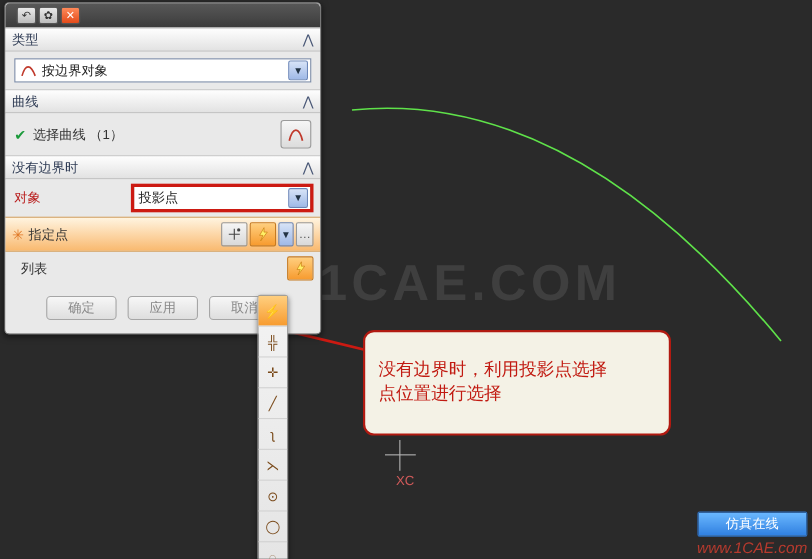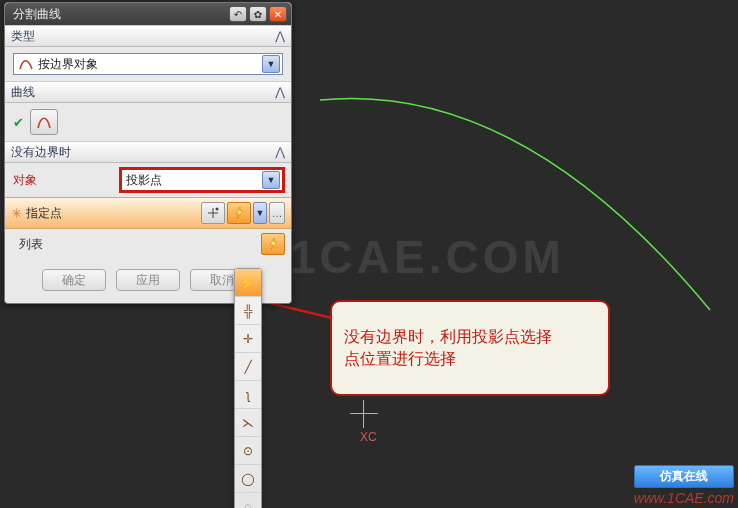--- a/index.html
+++ b/index.html
@@ -169,21 +169,20 @@
   
   .stamp {
     position: absolute; right: 4px; bottom: 2px;
     text-align: center; font-style: italic;
   }
   .stamp-bar {
     background: linear-gradient(#6bb8ff,#2f7fe0);
     color: #fff; border: 1px solid #2d6fc0;
     padding: 2px 4px; font-style: normal; font-size: 12px;
     border-radius: 2px;
-    font-weight: bold;
   }
   .stamp-url { color: #b73a2e; font-size: 14px; margin-top: 2px; }
 
   svg { display: block; }
 </style>
 </head>
 <body>
 
 <div class="viewport">
   <div class="watermark">1CAE.COM</div>
@@ -202,21 +201,20 @@
   </defs>
   <path d="M340 320 L108 264" stroke="#cc1a12" stroke-width="2.5" fill="none" marker-end="url(#ah)"></path>
 </svg>
 <div class="callout">
   <div>没有边界时，利用投影点选择</div>
   <div>点位置进行选择</div>
 </div>
 
 <div class="panel">
   <div class="titlebar">
-    <span class="title">分割曲线</span>
     <div class="tb-btn">
         <span>↶</span>
       </div>
     <div class="tb-btn">
         <span>✿</span>
       </div>
     <div class="tb-btn tb-close">
         <span>✕</span>
       </div>
   </div>
@@ -234,20 +232,21 @@
       <div class="dd-arrow">▼</div>
     </div>
   </div>
 
   <div class="section-header">
     <span class="lbl">曲线</span>
     <span class="chevron">⋀</span>
   </div>
   <div class="curve-row">
     <span class="check">✔</span>
+    <span class="text">选择曲线 （1）</span>
     <div class="tool-btn">
       <svg width="18" height="18" viewBox="0 0 18 18">
         <path d="M3 15 C6 2 12 2 15 15" stroke="#c0392b" stroke-width="1.6" fill="none"></path>
       </svg>
     </div>
   </div>
 
   <div class="section-header">
     <span class="lbl">没有边界时</span>
     <span class="chevron">⋀</span>

